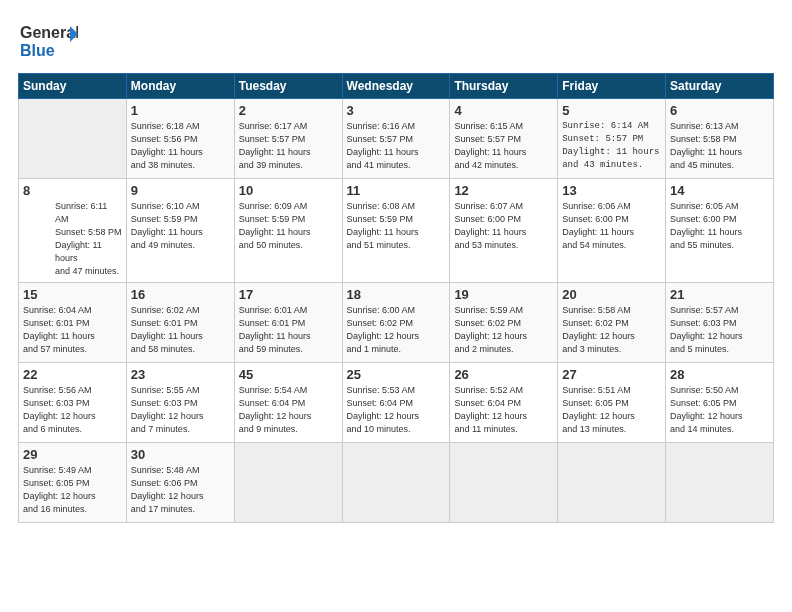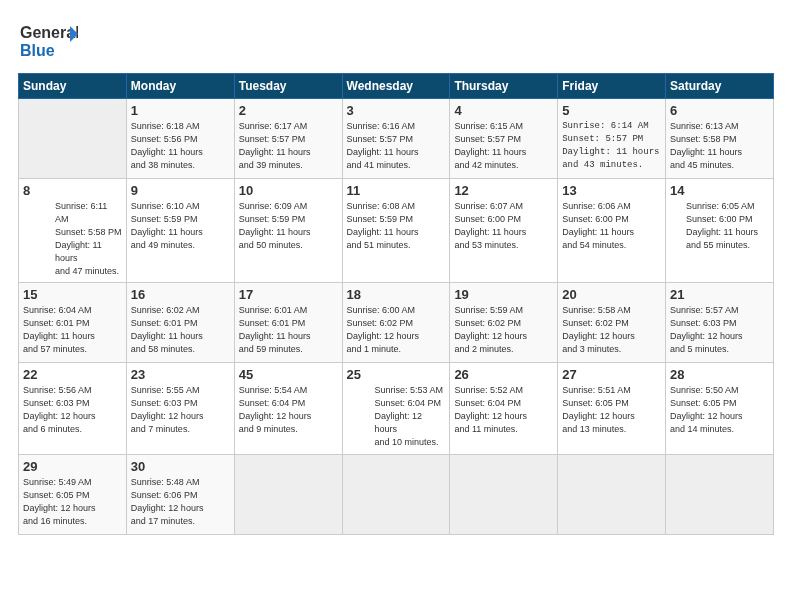--- a/index.html
+++ b/index.html
@@ -198,21 +198,21 @@
           </td>
           <td>
             <span class="day-number">13</span>
             <div class="day-info" style="white-space: pre-line;">Sunrise: 6:06 AM
 Sunset: 6:00 PM
 Daylight: 11 hours
 and 54 minutes.</div>
           </td>
           <td>
             <span class="day-number">14</span>
-            <div class="day-info" style="white-space: pre-line; margin-left: 16px;">Sunrise: 6:05 AM
+            <div class="day-info" style="white-space: pre-line;">Sunrise: 6:05 AM
 Sunset: 6:00 PM
 Daylight: 11 hours
 and 55 minutes.</div>
           </td>
         </tr>
         <tr>
           <td>
             <span class="day-number">15</span>
             <div class="day-info" style="white-space: pre-line;">Sunrise: 6:04 AM
 Sunset: 6:01 PM
@@ -279,21 +279,21 @@
           </td>
           <td>
             <span class="day-number">45</span>
             <div class="day-info" style="white-space: pre-line;">Sunrise: 5:54 AM
 Sunset: 6:04 PM
 Daylight: 12 hours
 and 9 minutes.</div>
           </td>
           <td>
             <span class="day-number">25</span>
-            <div class="day-info" style="white-space: pre-line; margin-left: 28px;">Sunrise: 5:53 AM
+            <div class="day-info" style="white-space: pre-line;">Sunrise: 5:53 AM
 Sunset: 6:04 PM
 Daylight: 12 hours
 and 10 minutes.</div>
           </td>
           <td>
             <span class="day-number">26</span>
             <div class="day-info" style="white-space: pre-line;">Sunrise: 5:52 AM
 Sunset: 6:04 PM
 Daylight: 12 hours
 and 11 minutes.</div>

